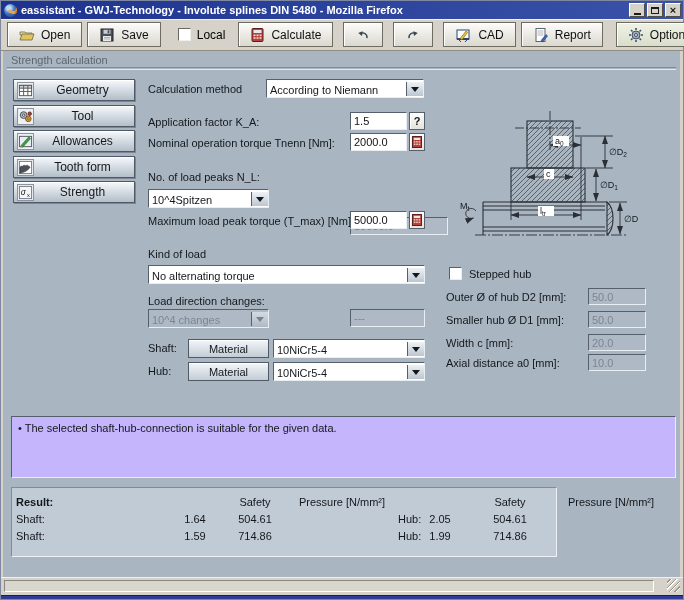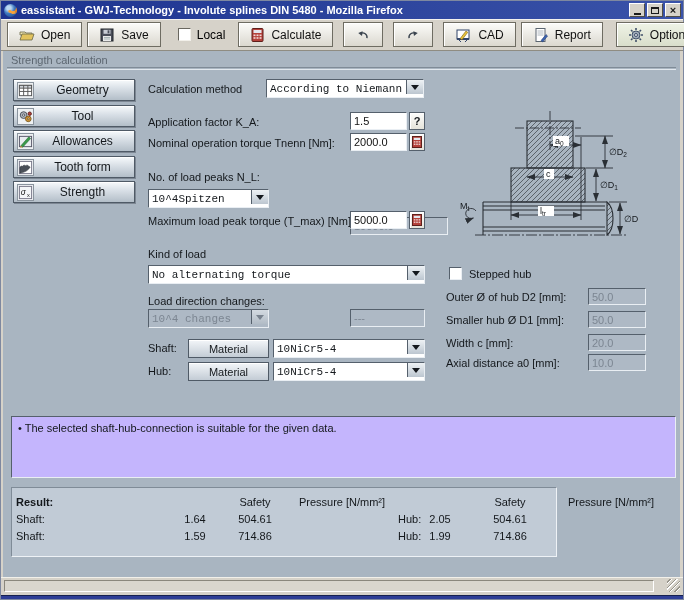--- a/index.html
+++ b/index.html
@@ -47,21 +47,21 @@
   .side-ic { width:17px; height:17px; background:#eef1f3; border:1px solid #8a949e;
              display:flex; align-items:center; justify-content:center; flex:0 0 17px; }
   .side-lb { flex:1; text-align:center; }
 
   
   .lbl { position:absolute; white-space:nowrap; }
   .inp { position:absolute; height:18px; border:1px solid; border-color:#55606c #e9eef3 #e9eef3 #55606c;
          background:#fff; font-family:inherit; font-size:11px; padding:0 3px; color:#111; }
   .inp.dis { background:#aeb9c5; color:#7c8692; }
   .combo { position:absolute; height:19px; border:1px solid; border-color:#55606c #e9eef3 #e9eef3 #55606c;
-           background:#fff; display:flex; align-items:flex-start;font-family:Liberation Mono, monospace; }
+           background:#fff; display:flex; align-items:center; }
   .combo-text { flex:1; font-size:11px; padding:3px 3px 0; white-space:nowrap; overflow:hidden; }
   .combo-btn { width:17px; background:linear-gradient(#eef2f5,#bcc6d0); border-left:1px solid #55606c;
                display:flex; align-items:center; justify-content:center; }
   .tri { width:0; height:0; border:4px solid transparent; border-top:5px solid #14181d; margin-top:5px; }
   .combo.dis { background:#aeb9c5; }
   .combo.dis .combo-text { color:#7c8692; }
   .combo.dis .tri { border-top-color:#78828e; }
   .combo.dis .combo-btn { background:linear-gradient(#d3dae1,#b2bcc6); }
   .mini-btn { position:absolute; width:16px; height:18px; border:1px solid #55606c;
               background:linear-gradient(#fdfdfc,#e5e3da); box-shadow:inset 1px 1px 0 #fff;

